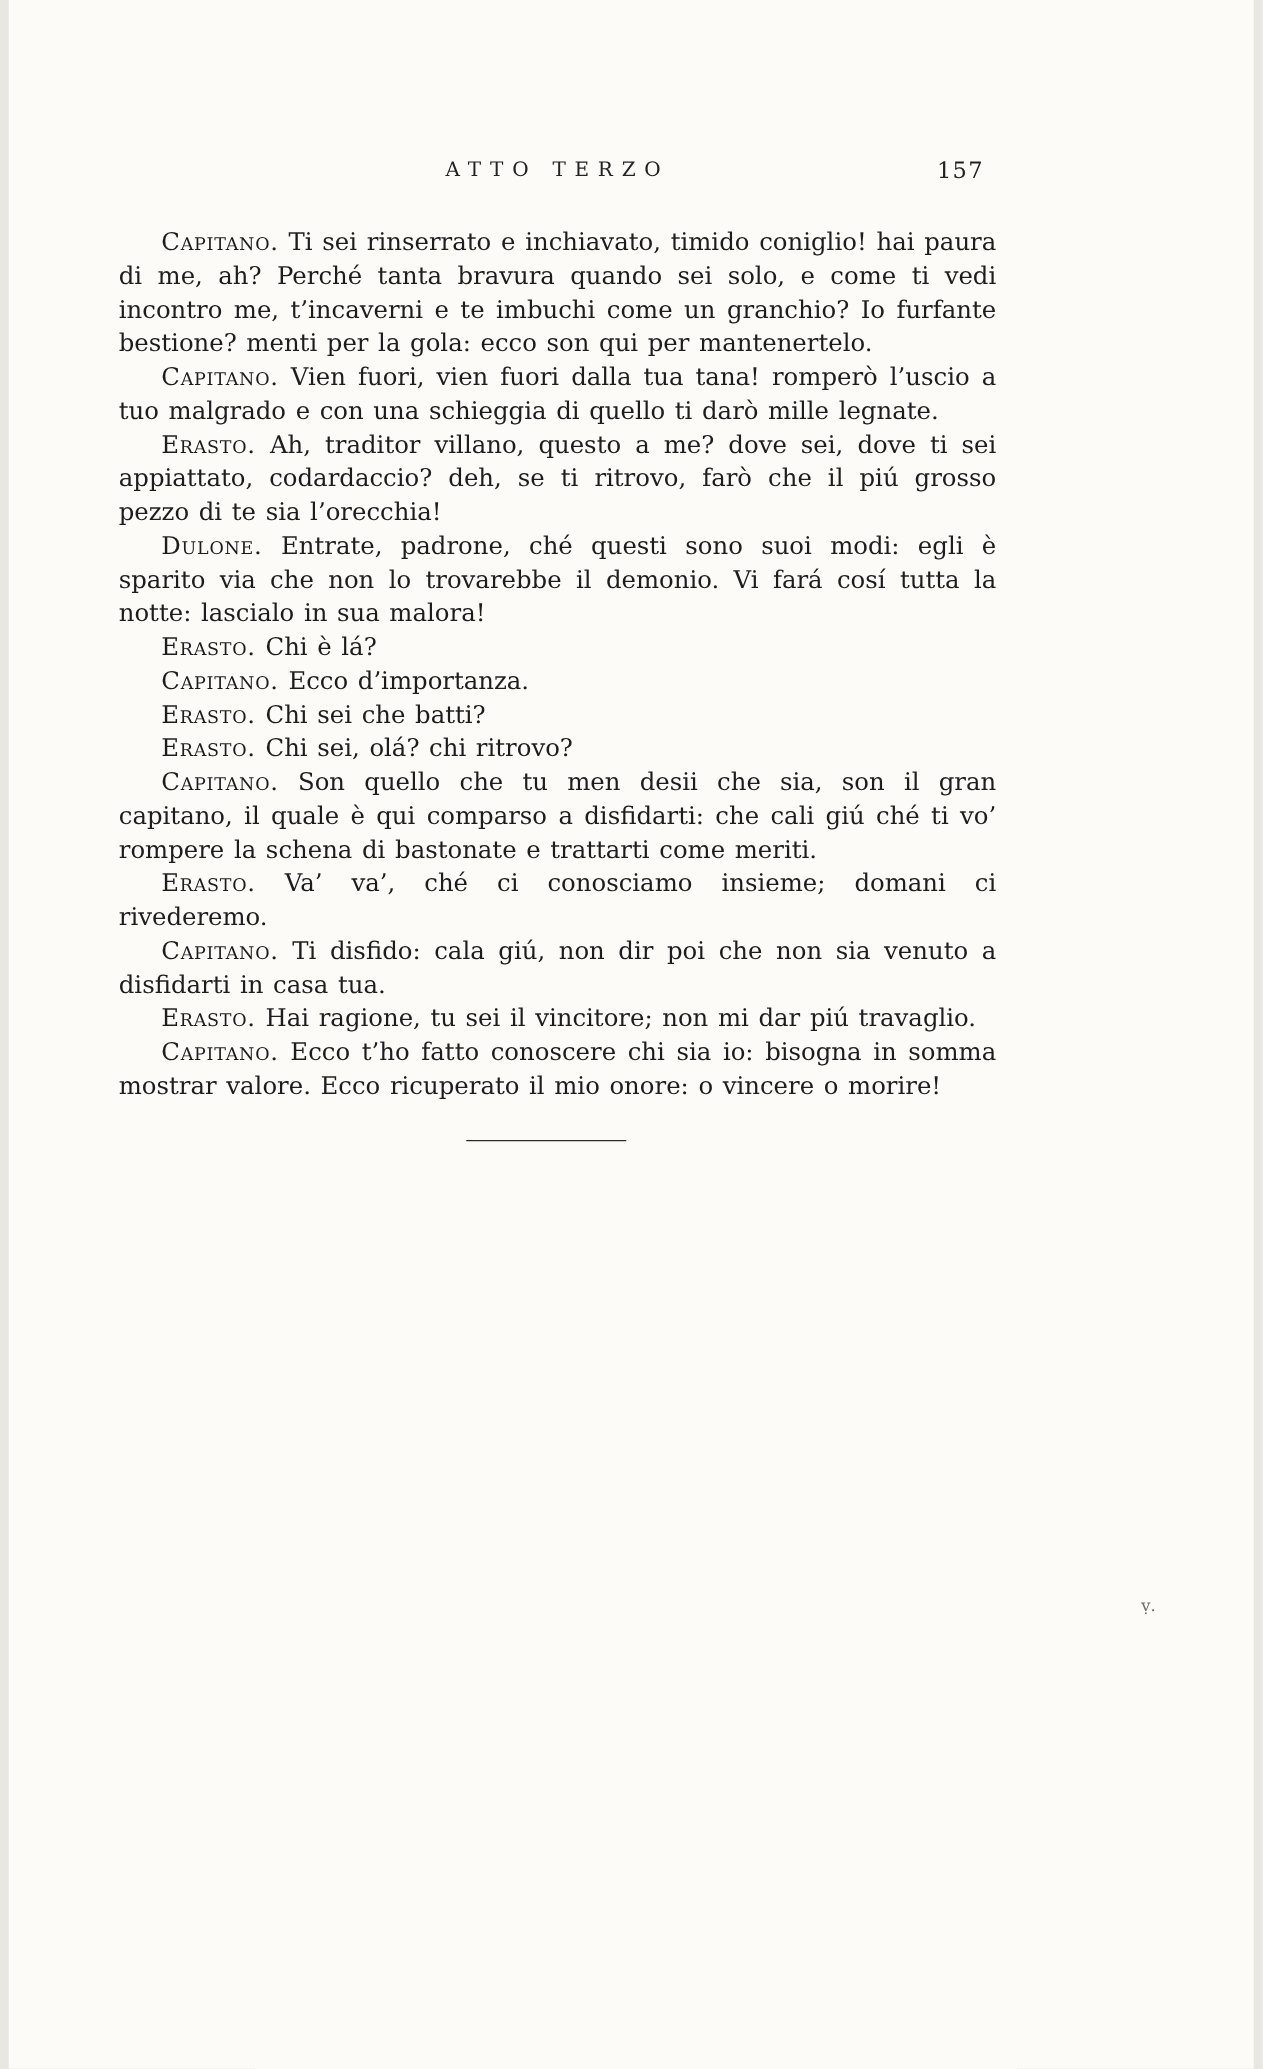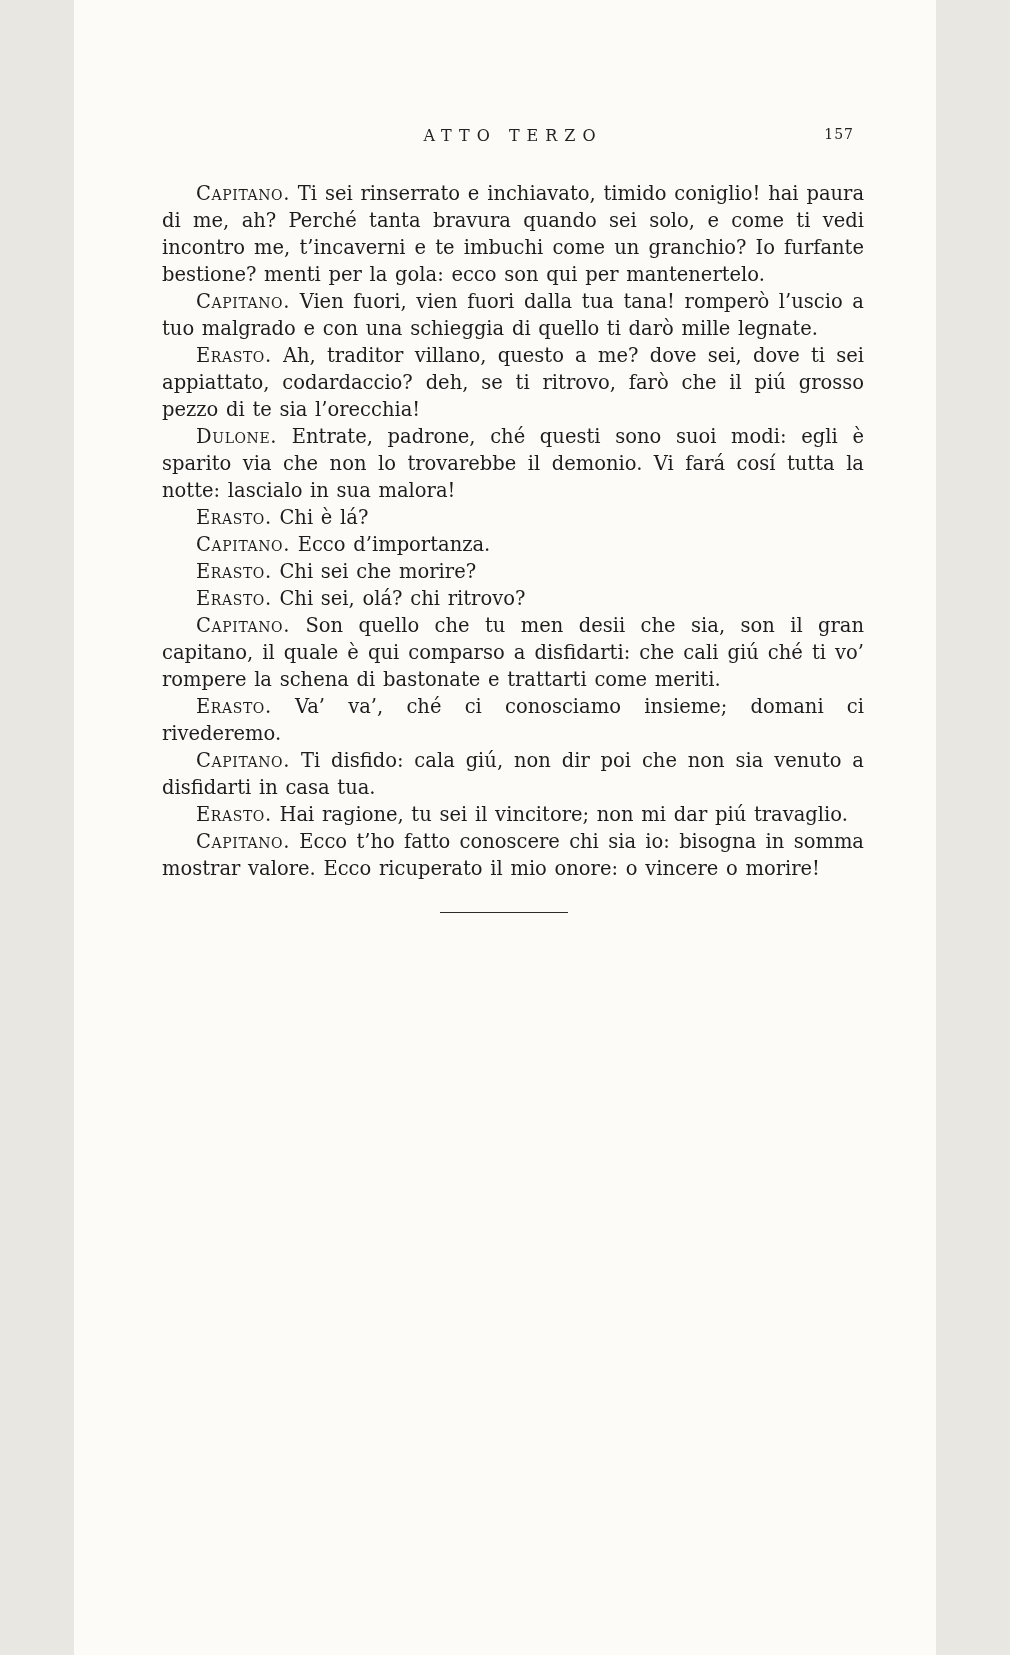--- a/index.html
+++ b/index.html
@@ -1,19 +1,19 @@
 <!DOCTYPE html>
 <html><head>
 <meta charset="utf-8">
 <style>
   * { margin: 0; padding: 0; box-sizing: border-box; }
   html, body { background: #e9e7e2; }
   .page {
     position: relative;
-    width: 862px;
+    width: 996px;
     height: 1655px;
     margin: 0 auto;
     background: #fcfbf8;
     font-family: "DejaVu Serif", "Liberation Serif", serif;
     color: #1d1d1d;
     overflow: hidden;
   }
   .content {
     position: absolute;
     left: 88px;
@@ -27,21 +27,21 @@
   }
   .header-title {
     font-size: 16px;
     letter-spacing: 7px;
     color: #222;
   }
   .page-number {
     position: absolute;
     right: 10px;
     top: 0;
-    font-size: 14px;
+    font-size: 18px;
     letter-spacing: 1px;
     color: #222;
   }
   .text-block {
     margin-top: 22px;
     text-align: justify;
     font-size: 19.5px;
     line-height: 27px;
     word-spacing: 1.5px;
   }
@@ -86,21 +86,21 @@
 
       <p class="para"><span class="speaker">Erasto.</span> <span>Ah, traditor villano, questo a me? dove sei, dove ti sei appiattato, codardaccio? deh, se ti ritrovo, farò che il piú grosso pezzo di te sia l’orecchia!</span></p>
 
       <p class="para"><span class="speaker">Dulone.</span> <span>Entrate, padrone, ché questi sono suoi modi: egli è sparito via che non lo trovarebbe il demonio. Vi fará cosí tutta la notte: lascialo in sua malora!</span></p>
 
 
       <p class="para"><span class="speaker">Erasto.</span> <span>Chi è lá?</span></p>
 
       <p class="para"><span class="speaker">Capitano.</span> <span>Ecco d’importanza.</span></p>
 
-      <p class="para"><span class="speaker">Erasto.</span> <span>Chi sei che morire?</span></p>
+      <p class="para"><span class="speaker">Erasto.</span> <span>Chi sei che batti?</span></p>
 
 
       <p class="para"><span class="speaker">Erasto.</span> <span>Chi sei, olá? chi ritrovo?</span></p>
 
       <p class="para"><span class="speaker">Capitano.</span> <span>Son quello che tu men desii che sia, son il gran capitano, il quale è qui comparso a disfidarti: che cali giú ché ti vo’ rompere la schena di bastonate e trattarti come meriti.</span></p>
 
       <p class="para"><span class="speaker">Erasto.</span> <span>Va’ va’, ché ci conosciamo insieme; domani ci rivederemo.</span></p>
 
       <p class="para"><span class="speaker">Capitano.</span> <span>Ti disfido: cala giú, non dir poi che non sia venuto a disfidarti in casa tua.</span></p>
 

